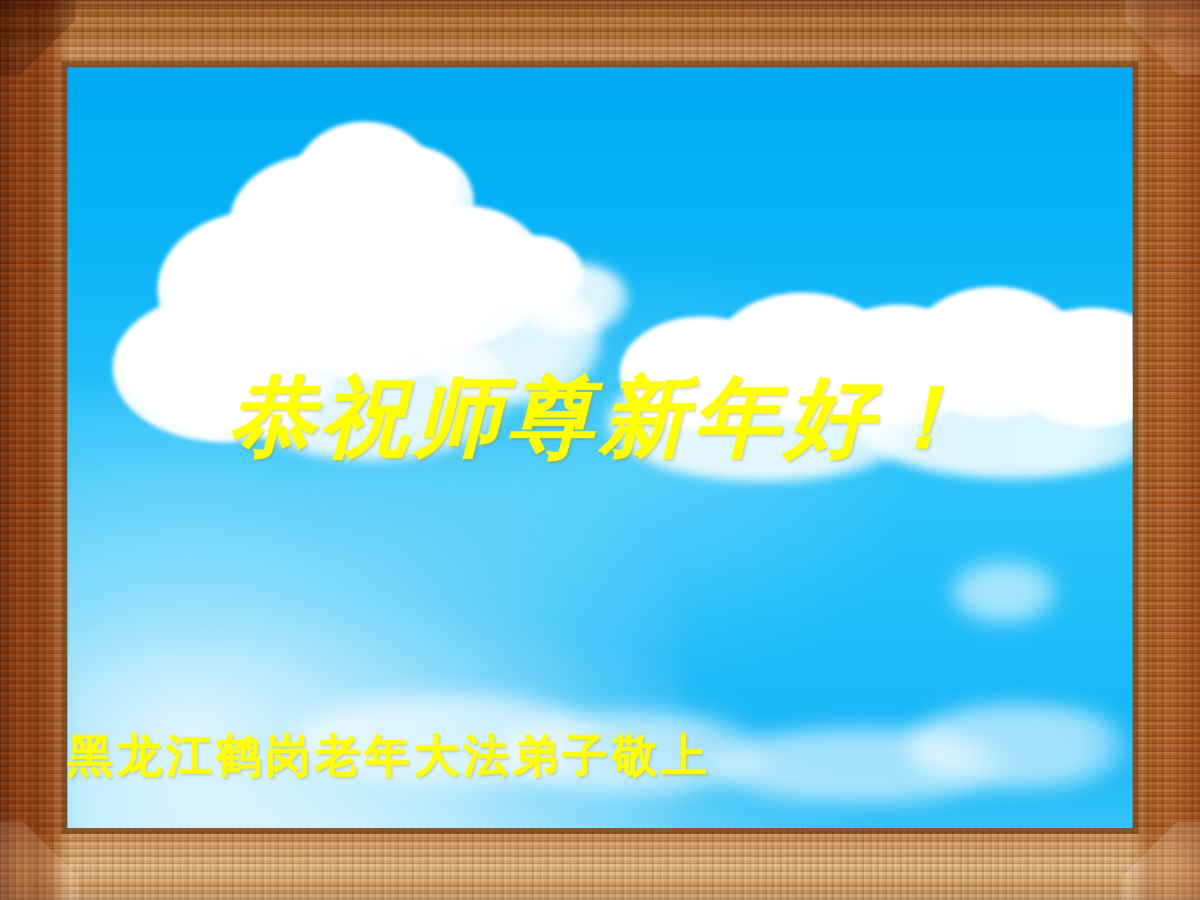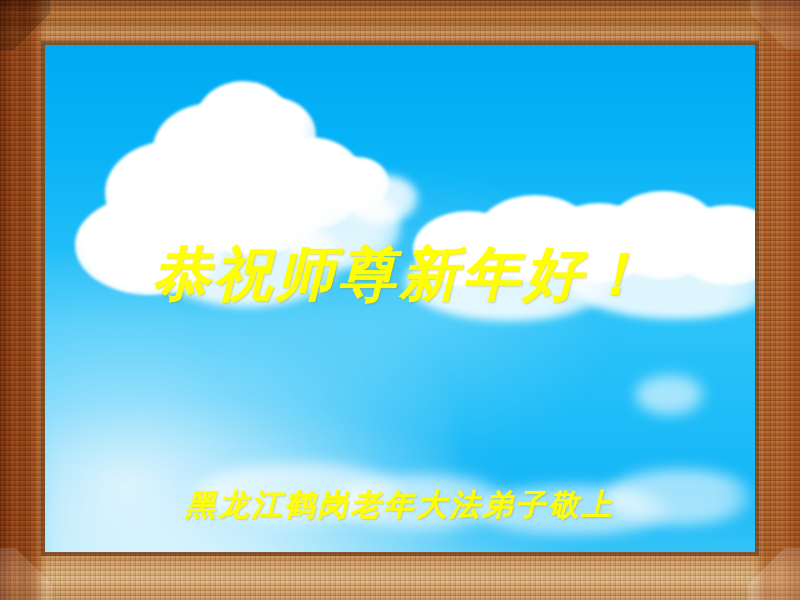--- a/index.html
+++ b/index.html
@@ -166,43 +166,42 @@
   .cloud.faint { filter: blur(7px); opacity: 0.6; }
 
   
   .headline {
     position: absolute;
     left: 0;
     right: 0;
     top: 205px;
     text-align: center;
     color: #ffff00;
-    font-family: Liberation Mono, monospace;
+    font-family: Liberation Serif, serif;
     font-size: 58px;
     font-weight: bold;
     font-style: italic;
     letter-spacing: 4px;
     line-height: 1.0;
     white-space: nowrap;
     text-shadow:
       0 0 1px rgba(255,255,0,0.9),
       1px 1px 2px rgba(120,110,0,0.30);
   }
 
   .signature {
     position: absolute;
     left: 0;
     right: 0;
     top: 437px;
-    text-align: center;
+    text-align: left;
     color: #ffff00;
     font-family: "DejaVu Sans", "Liberation Sans", sans-serif;
     font-size: 30px;
     font-weight: bold;
-    font-style: italic;
     letter-spacing: 3px;
     line-height: 1.52;
     white-space: nowrap;
     text-shadow:
       0 0 1px rgba(255,255,0,0.9),
       1px 1px 2px rgba(120,110,0,0.28);
   }
   .signature .sig-line { display: block; }
   .signature .sig-date { letter-spacing: 7px; }
 </style>

